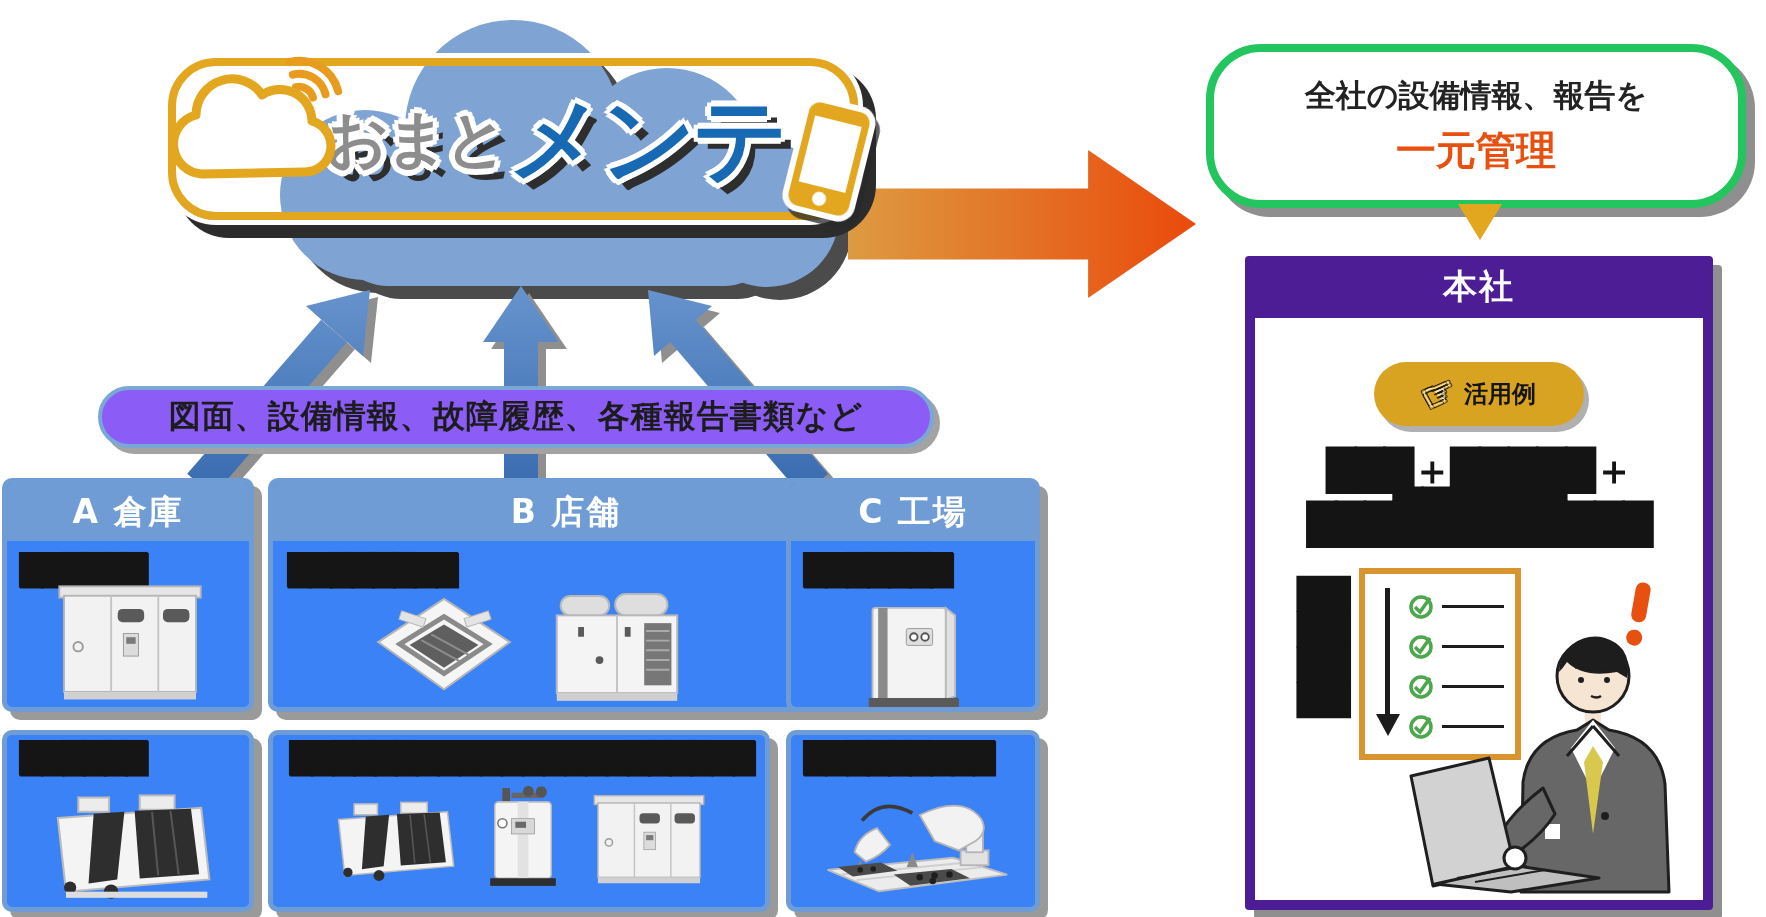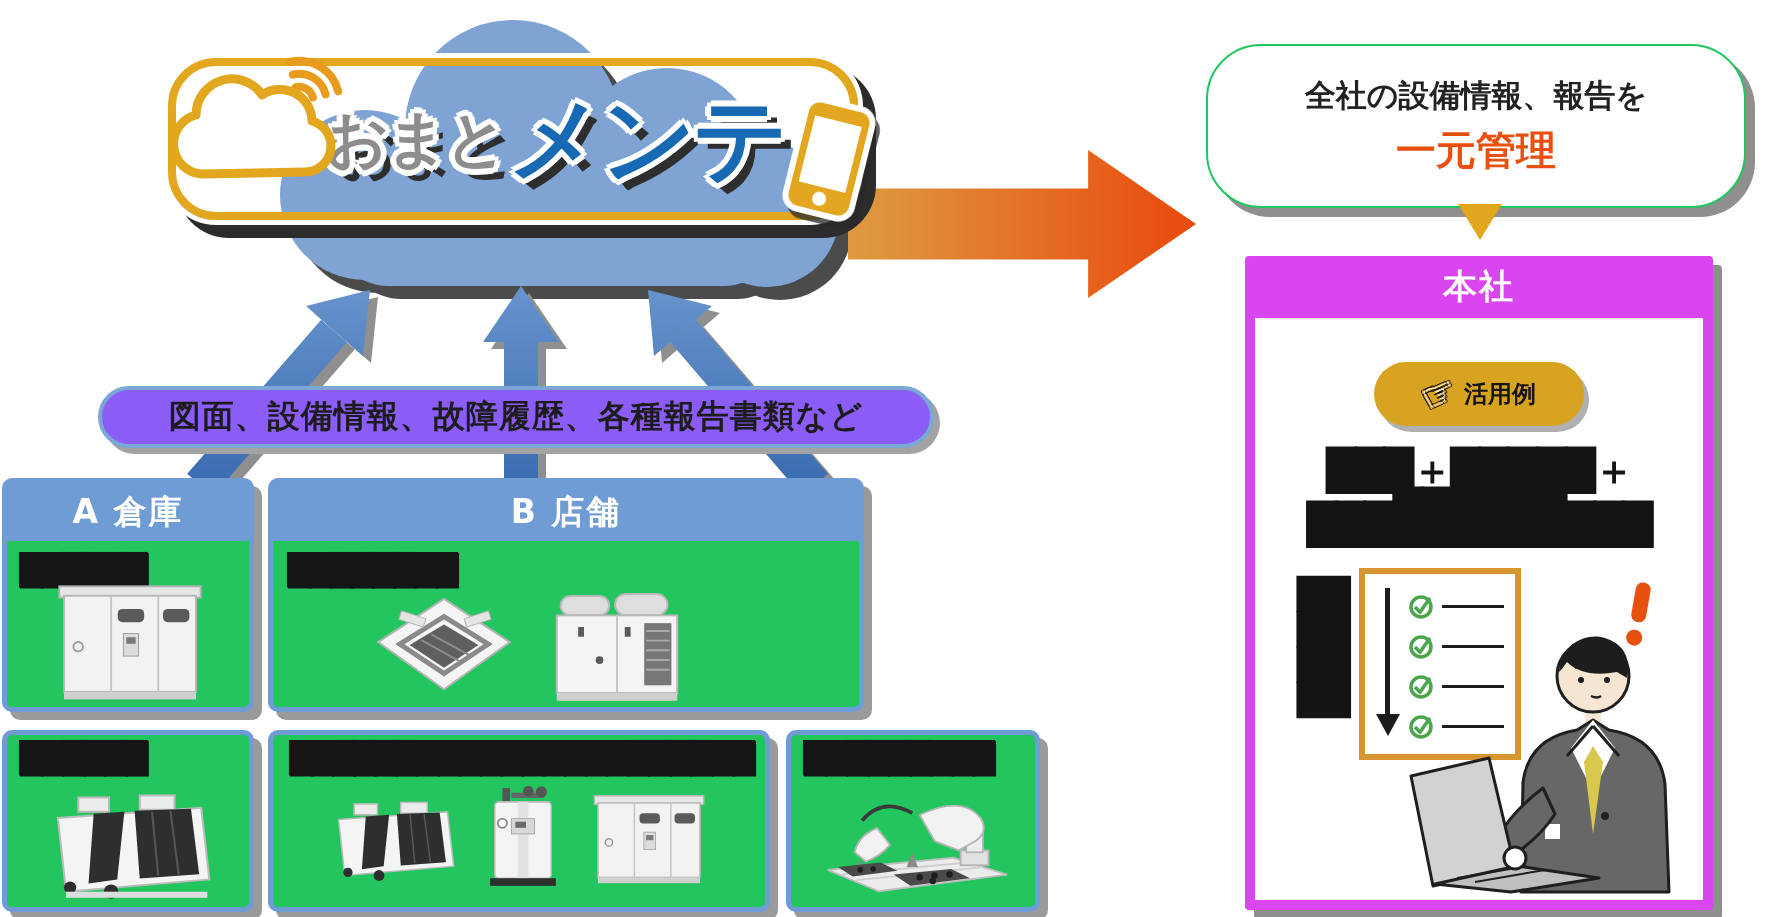--- a/index.html
+++ b/index.html
@@ -33,32 +33,32 @@
   .upload-bubble span { font-size:32px; font-weight:800; color:#1c1c1c; letter-spacing:1px; }
 
   
   .flow-arrow { left:848px; top:150px; width:348px; height:148px; z-index:1;
       background:linear-gradient(90deg,#dd9b41,#ea4a0c);
       clip-path:polygon(0% 26%,69% 26%,69% 0%,100% 50%,69% 100%,69% 74%,0% 74%);
       filter:drop-shadow(7px 7px 0 #8f8f8f); }
 
   
   .result-bubble { left:1206px; top:44px; width:540px; height:164px; z-index:2;
-      background:#fff; border:2px solid #22c55e; border-radius:55px;
+      background:#fff; border:8px solid #22c55e; border-radius:55px;
       display:flex; flex-direction:column; align-items:center; justify-content:center; gap:6px;
       box-shadow:9px 9px 0 #8f8f8f; }
   .result-line1 { font-size:31px; font-weight:800; color:#222; }
   .result-line2 { font-size:40px; font-weight:800; color:#e8500f; }
   .result-pointer { left:1458px; top:204px; width:0; height:0; z-index:3;
       border-left:22px solid transparent; border-right:22px solid transparent;
       border-top:36px solid #e2a71e; }
 
   
   .hq { left:1245px; top:256px; width:468px; height:654px; z-index:2;
-        background:#d946ef; border-radius:4px; box-shadow:9px 9px 0 #8f8f8f; }
+        background:#4c1d95; border-radius:4px; box-shadow:9px 9px 0 #8f8f8f; }
   .hq-header { height:62px; display:flex; align-items:center; justify-content:center; }
   .hq-header span { color:#fff; font-size:34px; font-weight:800; letter-spacing:2px; }
   .hq-body { position:absolute; left:10px; right:10px; top:62px; bottom:10px;
              background:#fff; overflow:hidden; }
   .badge { position:absolute; left:119px; top:44px; width:210px; height:64px;
       background:#d9a322; border-radius:32px; display:flex; align-items:center; justify-content:center;
       gap:8px; box-shadow:5px 6px 0 #b0b0b0; }
   .badge .hand { font-size:38px; color:#fff; transform:rotate(-24deg);
       text-shadow:-2px -2px 0 #111,2px -2px 0 #111,-2px 2px 0 #111,2px 2px 0 #111; }
   .badge .blabel { font-size:24px; font-weight:800; color:#141414; }
@@ -73,21 +73,21 @@
   .cl-shaft { position:absolute; left:20px; top:14px; width:5px; height:128px; background:#1c1c1c; }
   .cl-head { position:absolute; left:11px; top:140px; width:0; height:0;
       border-left:12px solid transparent; border-right:12px solid transparent;
       border-top:22px solid #1c1c1c; }
   .cl-row { position:absolute; left:42px; display:flex; align-items:center; }
   .cl-row.n1{top:18px} .cl-row.n2{top:58px} .cl-row.n3{top:98px} .cl-row.n4{top:138px}
   .cl-line { width:62px; height:3px; background:#1c1c1c; margin-left:7px; }
   .person-svg { position:absolute; left:138px; top:258px; width:300px; height:318px; }
 
   
-  .fbox { position:absolute; background:#22c55e; border:5px solid #6f9cd4; border-radius:10px;
+  .fbox { position:absolute; background:#3b82f6; border:5px solid #6f9cd4; border-radius:10px;
           box-shadow:8px 8px 0 #9a9a9a; z-index:3; overflow:hidden; }
   .fheader { height:58px; background:#6f9cd4; display:flex; align-items:center; justify-content:center; }
   .fheader span { color:#fff; font-size:33px; font-weight:800; letter-spacing:2px; }
   .rlabel { position:absolute; color:#151515; font-weight:800; letter-spacing:-2px; line-height:1;
             text-shadow:1px 1px 0 #151515; }
   .equip { position:absolute; }
 </style>
 </head>
 <body>
 
@@ -330,20 +330,35 @@
       <path d="M65,22 V124 M115,22 V124" stroke="#c4c4c4" stroke-width="2"></path>
       <rect x="72" y="36" width="28" height="14" rx="5" fill="#5a5a5a"></rect>
       <rect x="120" y="36" width="28" height="14" rx="5" fill="#5a5a5a"></rect>
       <rect x="78" y="62" width="16" height="24" fill="#dcdcdc" stroke="#9a9a9a"></rect>
       <rect x="81" y="66" width="10" height="7" fill="#7a7a7a"></rect>
       <circle cx="30" cy="76" r="5" fill="none" stroke="#9a9a9a" stroke-width="2"></circle>
       <rect x="15" y="124" width="140" height="8" fill="#d0d0d0"></rect>
     </svg>
   </div>
 
+  <div class="fbox" style="left:786px;top:478px;width:254px;height:234px">
+    <div class="fheader">
+      <span>C 工場</span>
+    </div>
+    <div class="rlabel" style="left:12px;top:72px;font-size:30px">███████</div>
+    <svg class="equip" style="left:66px;top:108px;width:108px;height:122px" viewBox="0 0 110 130">
+      <polygon points="92,18 102,26 102,112 92,116" fill="#e0e0e0" stroke="#bbbbbb" stroke-width="2"></polygon>
+      <rect x="14" y="18" width="78" height="98" rx="3" fill="#f3f3f3" stroke="#bbbbbb" stroke-width="2"></rect>
+      <rect x="20" y="18" width="10" height="98" fill="#8a8a8a"></rect>
+      <rect x="50" y="40" width="28" height="18" rx="2" fill="#dedede" stroke="#999999"></rect>
+      <circle cx="58" cy="49" r="4" fill="#ffffff" stroke="#555555" stroke-width="2"></circle>
+      <circle cx="70" cy="49" r="4" fill="#ffffff" stroke="#555555" stroke-width="2"></circle>
+      <rect x="10" y="114" width="96" height="12" fill="#5a5a5a"></rect>
+    </svg>
+  </div>
 
   <div class="fbox" style="left:786px;top:730px;width:254px;height:182px">
     <div class="rlabel" style="left:12px;top:8px;font-size:30px">█████████</div>
     <svg class="equip" style="left:32px;top:42px;width:186px;height:130px" viewBox="0 0 200 130">
       <polygon points="5,95 140,82 198,100 60,118" fill="#ececec" stroke="#bdbdbd" stroke-width="2"></polygon>
       <path d="M20,100 L155,87 M36,106 L172,92" stroke="#cfcfcf" stroke-width="2"></path>
       <rect x="148" y="74" width="30" height="16" fill="#e2e2e2" stroke="#b5b5b5" stroke-width="2"></rect>
       <rect x="154" y="52" width="18" height="24" fill="#ededed" stroke="#b5b5b5" stroke-width="2"></rect>
       <path d="M104,36 q46,-22 66,4 q8,14 -6,24 l-18,10 -26,-10 z" fill="#f2f2f2" stroke="#b5b5b5" stroke-width="2"></path>
       <path d="M58,50 q-20,8 -24,26 l12,10 q16,-6 26,-18 z" fill="#f2f2f2" stroke="#b5b5b5" stroke-width="2"></path>

